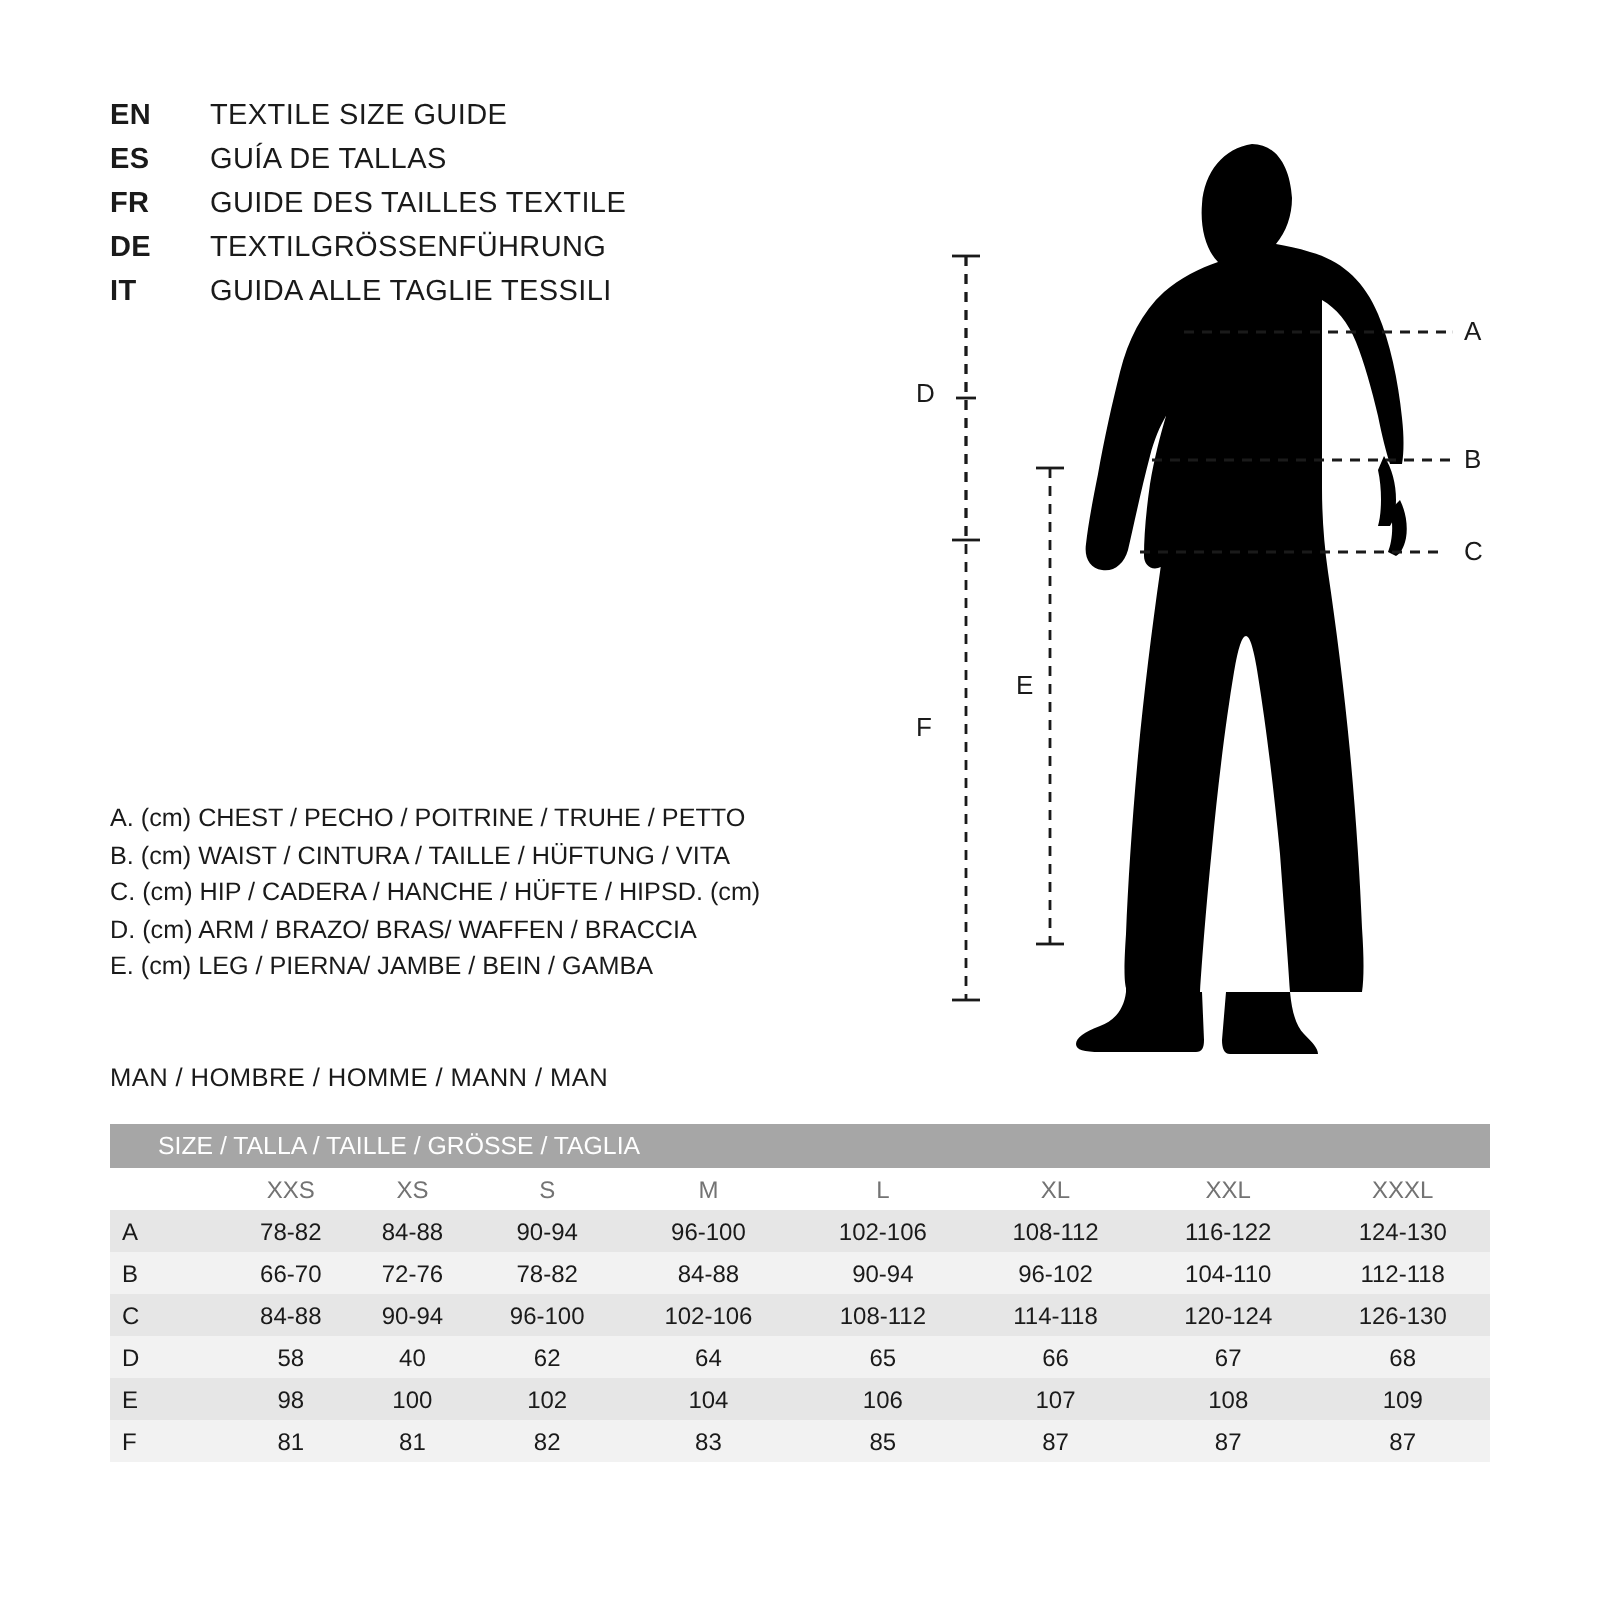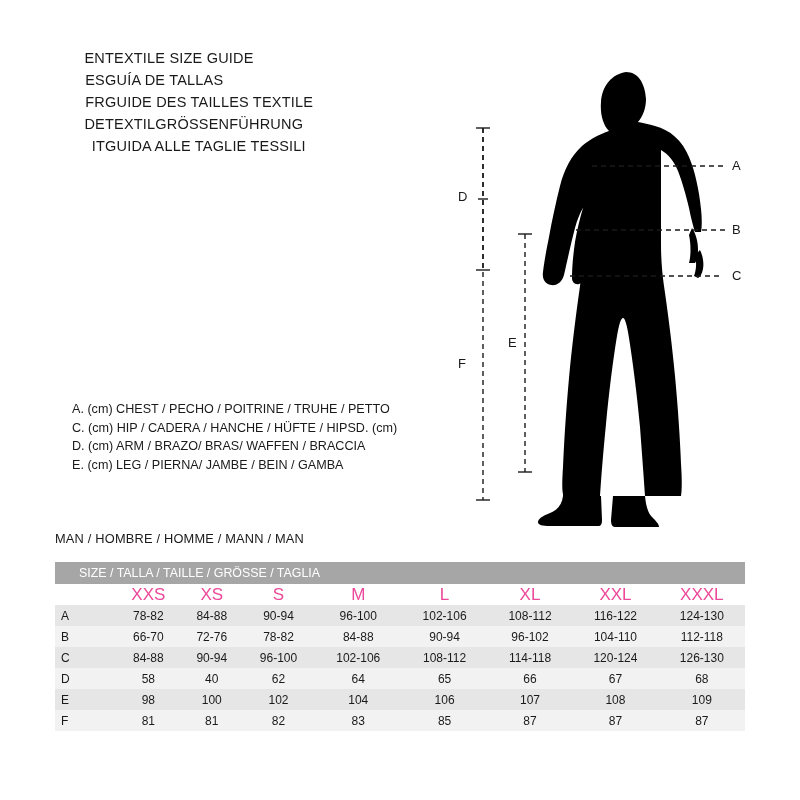--- a/index.html
+++ b/index.html
@@ -30,31 +30,30 @@
   .title-row {
     display: flex;
     align-items: baseline;
     height: 22px;
     font-size: 14.5px;
     letter-spacing: .2px;
   }
   .title-lang {
     width: 50px;
     flex: 0 0 50px;
-    font-weight: 400;
-    text-align: right;
+    font-weight: 700;
   }
   .title-text {
     font-weight: 400;
   }
 
   
   .legend {
     position: absolute;
-    left: 72px;
+    left: 55px;
     top: 400px;
     width: 440px;
   }
   .legend-row {
     font-size: 12.6px;
     line-height: 18.6px;
     white-space: nowrap;
   }
   .legend-gender {
     position: absolute;
@@ -86,22 +85,22 @@
   .hdr-band td {
     background: #a6a6a6;
     color: #ffffff;
     font-size: 12.4px;
     text-align: left;
     padding-left: 24px;
     height: 22px;
   }
   .col-head td {
     background: #ffffff;
-    color: #ec4899;
-    font-size: 17px;
+    color: #737373;
+    font-size: 12px;
   }
   .row-odd td { background: #e6e6e6; }
   .row-even td { background: #f2f2f2; }
   td.label-col {
     text-align: left;
     padding-left: 6px;
     width: 54px;
   }
   .col-head td.label-col { text-align: left; }
 
@@ -145,20 +144,21 @@
       <span class="title-text">TEXTILGRÖSSENFÜHRUNG</span>
     </div>
     <div class="title-row">
       <span class="title-lang">IT</span>
       <span class="title-text">GUIDA ALLE TAGLIE TESSILI</span>
     </div>
   </div>
 
   <div class="legend">
     <div class="legend-row">A. (cm) CHEST / PECHO / POITRINE / TRUHE / PETTO</div>
+    <div class="legend-row">B. (cm) WAIST / CINTURA / TAILLE / HÜFTUNG / VITA</div>
     <div class="legend-row">C. (cm) HIP / CADERA / HANCHE / HÜFTE / HIPSD. (cm)</div>
     <div class="legend-row">D. (cm) ARM / BRAZO/ BRAS/ WAFFEN / BRACCIA</div>
     <div class="legend-row">E. (cm) LEG / PIERNA/ JAMBE / BEIN / GAMBA</div>
   </div>
 
   <div class="legend-gender">MAN / HOMBRE / HOMME / MANN / MAN</div>
 
   <div class="figure">
     <svg width="360" height="520" viewBox="0 0 360 520" xmlns="http://www.w3.org/2000/svg">
 

